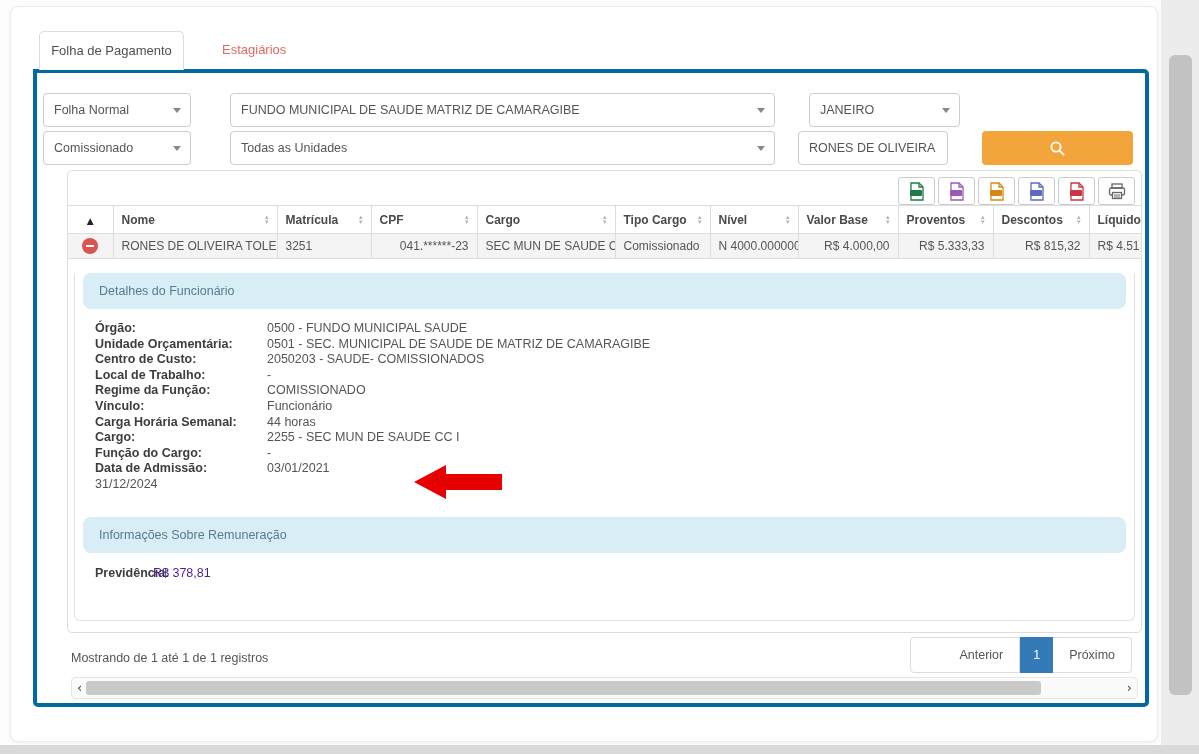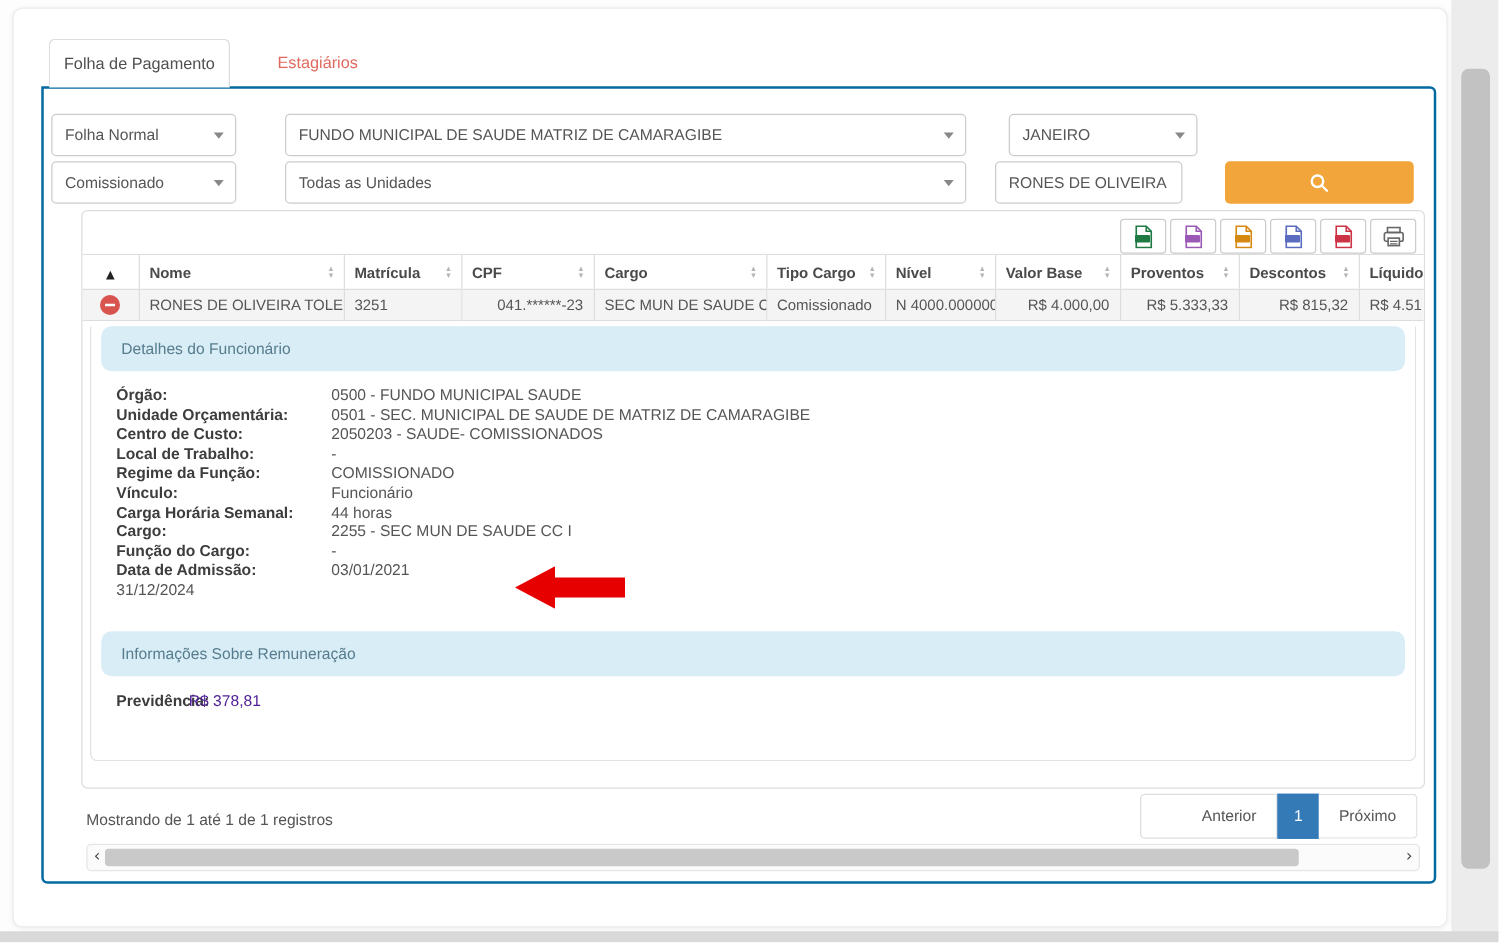--- a/index.html
+++ b/index.html
@@ -18,21 +18,21 @@
 
   
   .tab-active { position: absolute; left: 28px; top: 24px; width: 145px; height: 39px;
     background: #fff; border: 1px solid #ddd; border-bottom: none; border-radius: 5px 5px 0 0;
     z-index: 2; text-align: center; line-height: 37px; font-size: 13px; color: #4f4f4f; cursor: default; }
   .tab-inactive { position: absolute; left: 197px; top: 24px; height: 39px; padding: 0 14px;
     line-height: 37px; font-size: 13px; color: #e0695f; cursor: pointer; }
 
   
   .tab-panel { position: absolute; left: 22px; top: 62px; width: 1116px; height: 638px;
-    border: 2px solid #0369a1; border-radius: 0 5px 5px 5px; background: #fff; }
+    border: 4px solid #0369a1; border-radius: 0 5px 5px 5px; background: #fff; }
 
   
   .filter-row { position: absolute; left: 6px; display: flex; }
   .filter-row.r1 { top: 20px; }
   .filter-row.r2 { top: 58px; }
   .ctrl { height: 34px; border: 1px solid #ccc; border-radius: 4px; background: #fff;
     font-family: "Liberation Sans", sans-serif; font-size: 12.5px; color: #555; }
   .sel-wrap { position: relative; }
   .sel-wrap select { appearance: none; -webkit-appearance: none; width: 100%; height: 34px;
     padding: 0 22px 0 10px; border: 1px solid #ccc; border-radius: 4px; background: #fff;
@@ -69,21 +69,21 @@
   .sort-glyphs { font-family: "DejaVu Sans", sans-serif; font-size: 7px; line-height: 5px; color: #b5b5b5;
     display: flex; flex-direction: column; cursor: pointer; }
   .sort-asc-solid { font-family: "DejaVu Sans", sans-serif; font-size: 9px; color: #222; }
   .minus-circle { display: inline-block; width: 16px; height: 16px; border-radius: 50%;
     background: #d9534f; position: relative; vertical-align: middle; cursor: pointer; }
   .minus-circle::after { content: ""; position: absolute; left: 4px; top: 7px; width: 8px; height: 2px; background: #fff; }
 
   
   .details-region { position: relative; margin: 0 6px; height: 348px;
     border: 1px solid #e2e2e2; border-top: none; border-radius: 0 0 6px 6px; background: #fff; }
-  .info-bar { margin: 4px 8px 0 8px; height: 36px; border-radius: 8px; background: #d9edf7;
+  .info-bar { margin: 14px 8px 0 8px; height: 36px; border-radius: 8px; background: #d9edf7;
     line-height: 36px; padding-left: 16px; font-size: 12.5px; color: #567c8d; }
   .fields { margin: 12px 0 0 20px; }
   .field-row { display: flex; font-size: 12.5px; line-height: 15.6px; }
   .field-label { width: 172px; font-weight: bold; color: #3d3d3d; }
   .field-value { color: #555; }
   .remu-items { margin: 12px 0 0 20px; }
   .remu-row { display: flex; font-size: 12.5px; line-height: 16px; }
   .remu-label { width: 58px; font-weight: bold; color: #3d3d3d; }
   .remu-value { color: #4c1d95; }
   .red-arrow { position: absolute; left: 339px; top: 192px; z-index: 3; }

